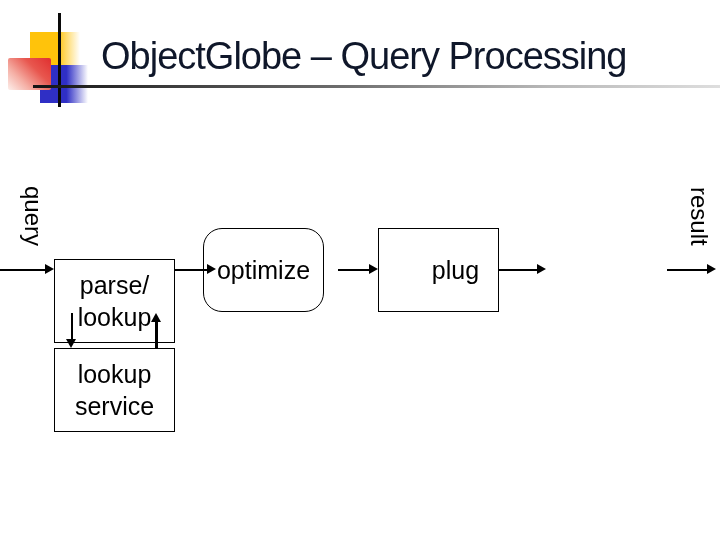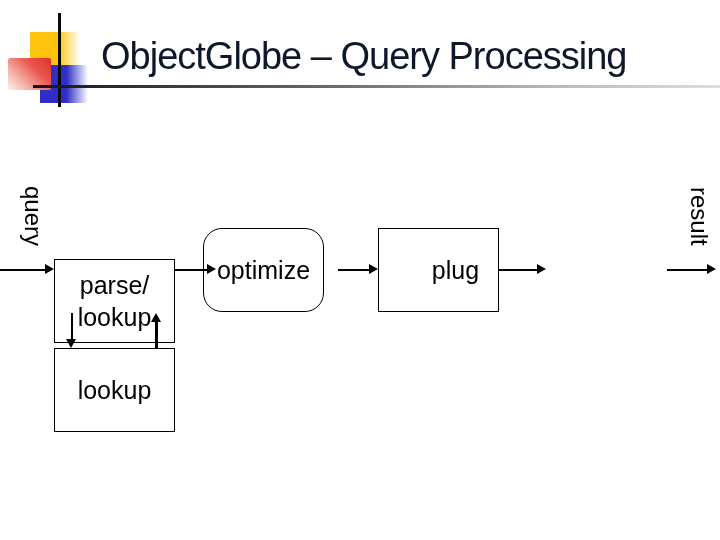--- a/index.html
+++ b/index.html
@@ -129,20 +129,21 @@
     <span>lookup</span>
   </div>
   <div class="flow-box" id="box-optimize">
     <span>optimize</span>
   </div>
   <div class="flow-box" id="box-plug">
     <span>plug</span>
   </div>
   <div class="flow-box" id="box-lookup">
     <span>lookup</span>
+    <span>service</span>
   </div>
 
   <div class="hline" id="arr-in-line"></div>
   <div class="ah-right" id="arr-in-head"></div>
 
   <div class="hline" id="arr-1-line"></div>
   <div class="ah-right" id="arr-1-head"></div>
 
   <div class="hline" id="arr-2-line"></div>
   <div class="ah-right" id="arr-2-head"></div>

